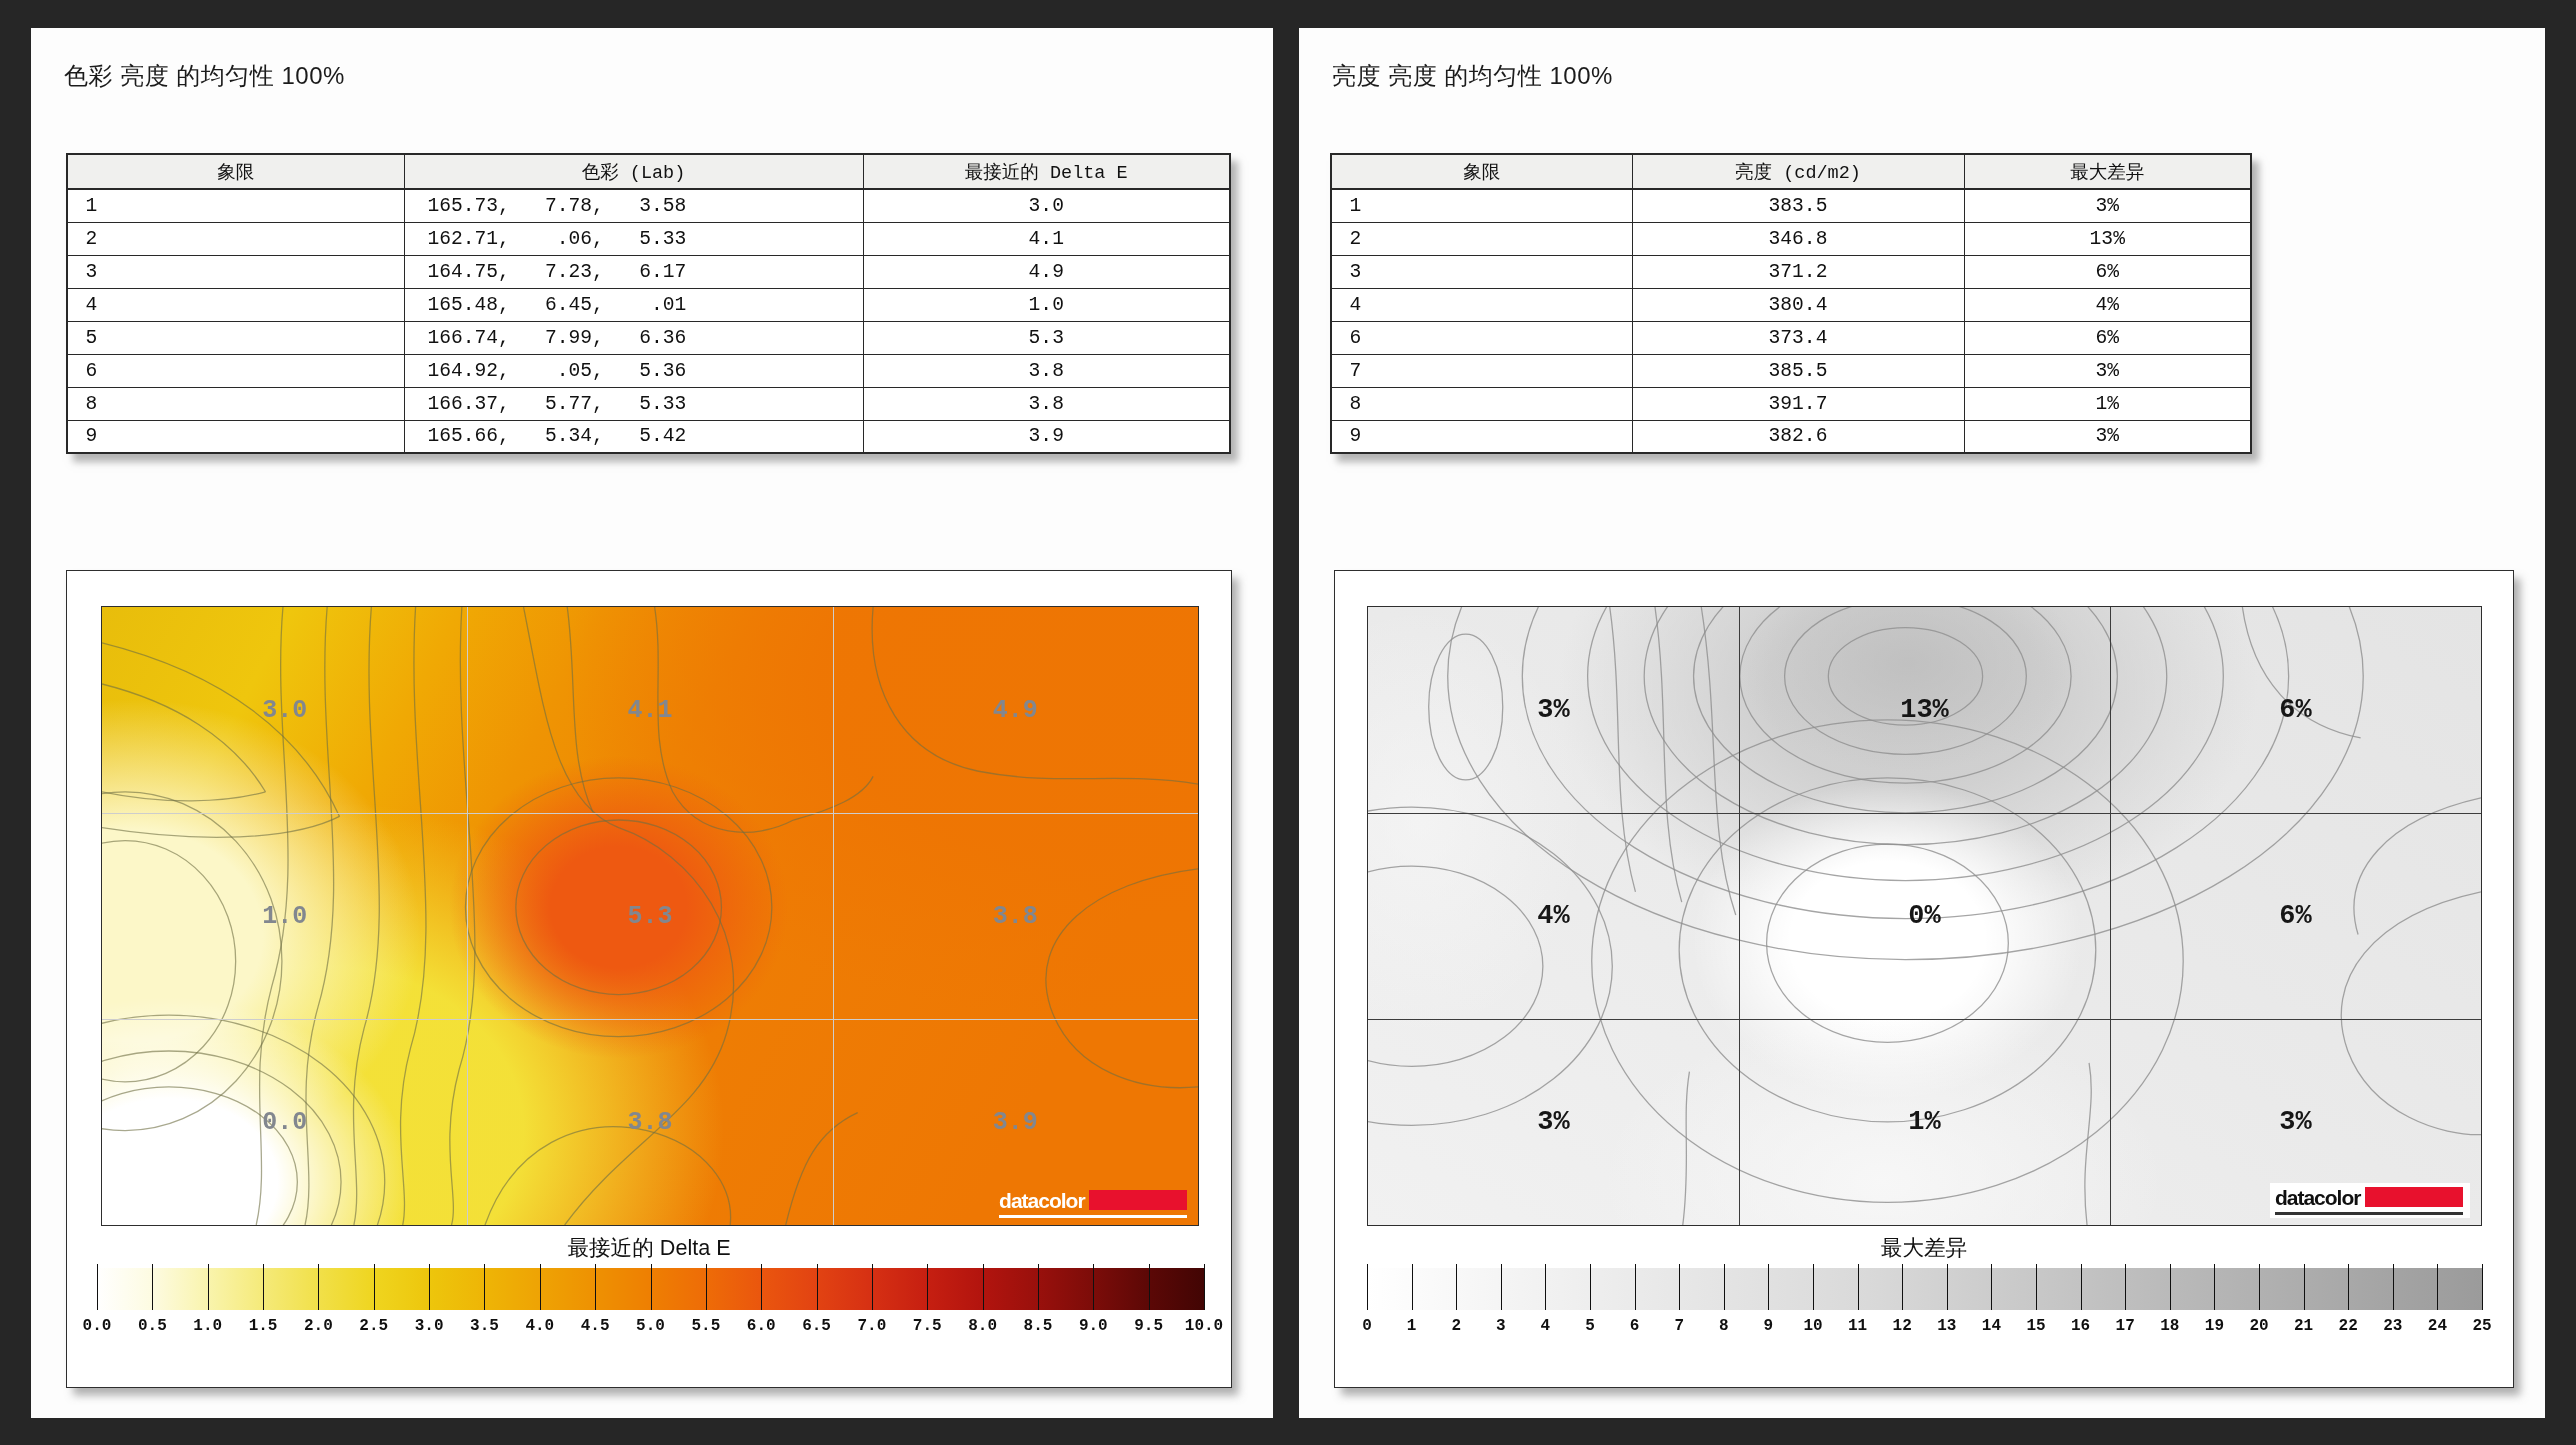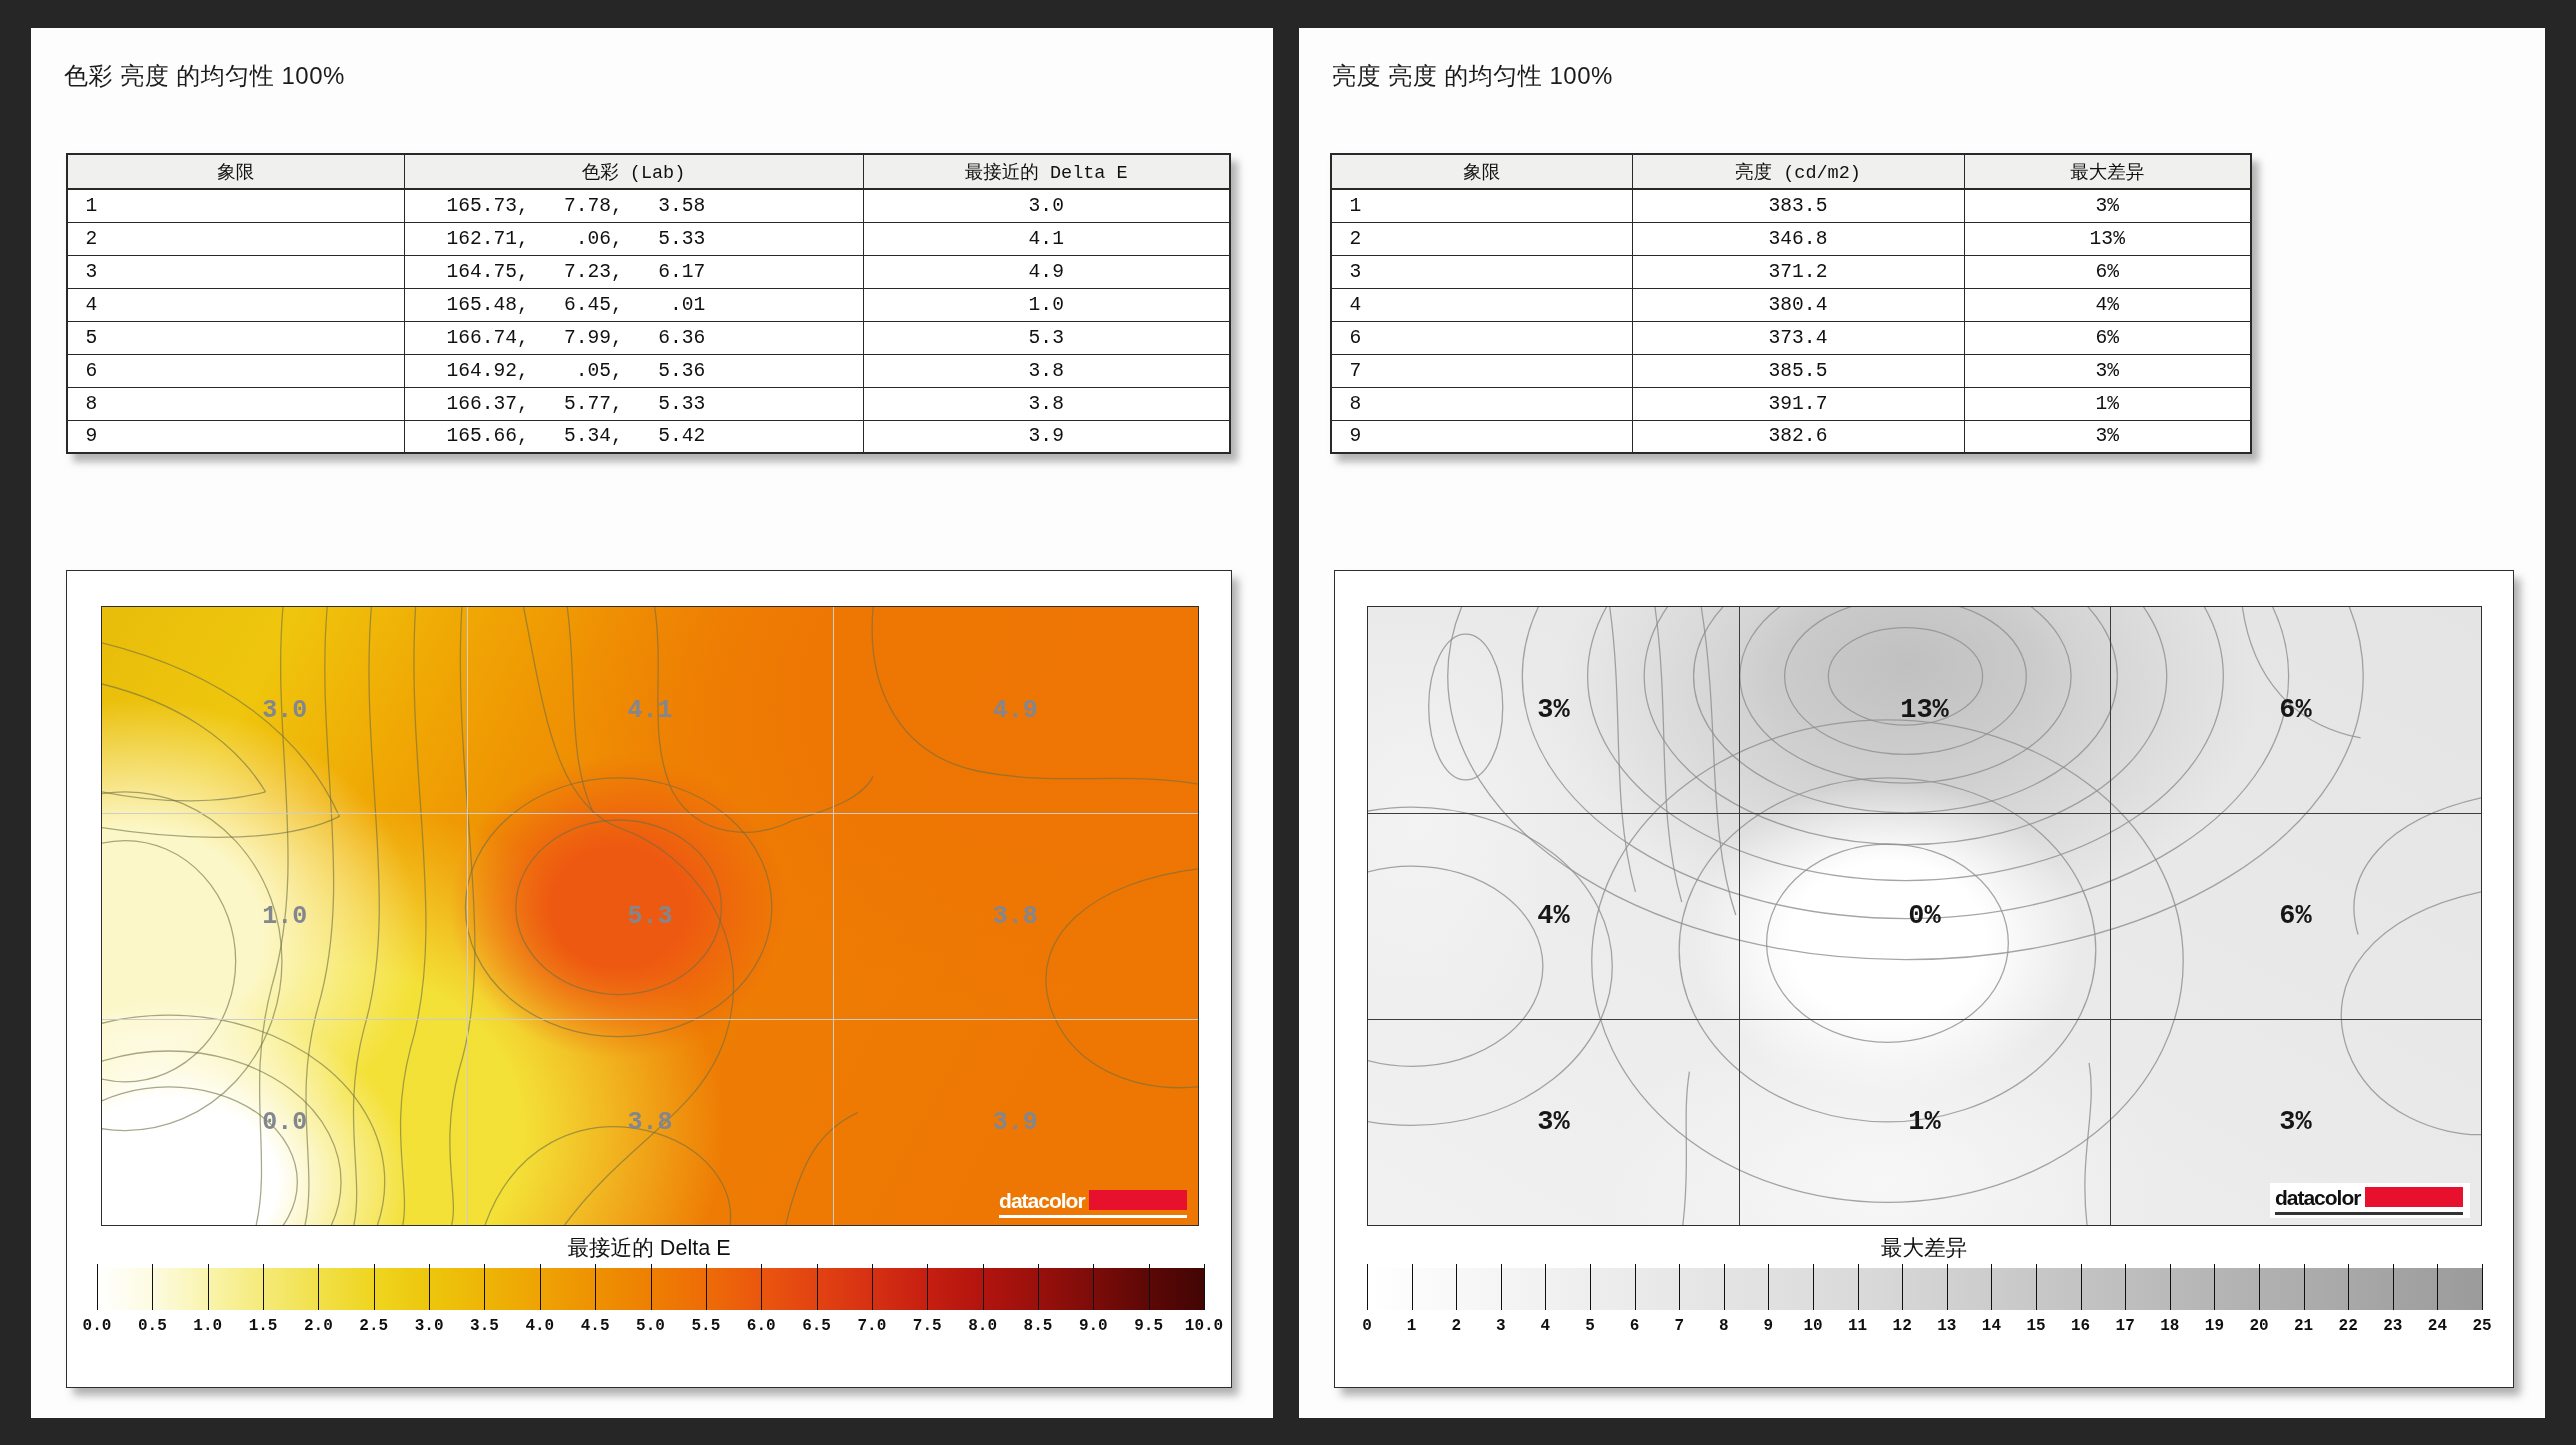--- a/index.html
+++ b/index.html
@@ -30,21 +30,21 @@
     background:#f0f0ee; font-size:18.5px; font-weight:normal; color:#111;
     height:35px; text-align:center; border:1px solid #282828; border-bottom:2.6px solid #282828;
   }
   table.report td {
     font-size:19.6px; color:#111; height:33px; background:#fff;
     border:1px solid #282828; border-top:1.5px solid #282828; white-space:pre;
   }
   table.report td.c0 { text-align:left; padding-left:17.5px; }
   #left-table  { left:35px; top:125px; width:1165px; }
   #left-table  .c0 { width:337px; } #left-table .c1 { width:459px; }
-  #left-table  td.c1 { text-align:left; padding-left:42px; }
+  #left-table  td.c1 { text-align:left; padding-left:23px; }
   #left-table  td.c2 { text-align:center; }
   #right-table { left:31px; top:125px; width:922px; }
   #right-table .c0 { width:301px; } #right-table .c1 { width:332px; }
   #right-table td.c1, #right-table td.c2 { text-align:center;font-family:Liberation Mono, monospace; }
 
   
   .chart-box {
     position:absolute; top:542px; background:#fff; border:1.5px solid #2e2e2e;
     box-shadow:7.2px 8.2px 8.2px rgba(110,110,110,.55);
   }

